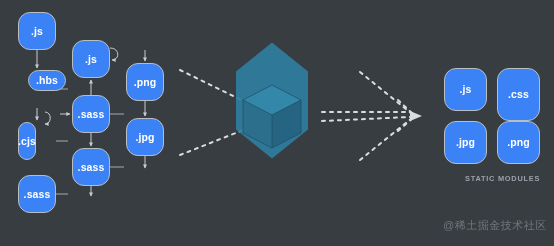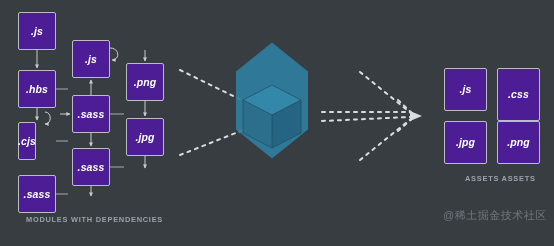--- a/index.html
+++ b/index.html
@@ -12,26 +12,25 @@
     width: 554px;
     height: 246px;
     background: #383d41;
     overflow: hidden;
     font-family: "Liberation Sans", sans-serif;
   }
   .file-box {
     position: absolute;
     box-sizing: border-box;
     border: 1.6px solid #b9bec3;
-    border-radius: 2px;
-    background: #4c1d95;
+    border-radius: 12px;
+    background: #3b82f6;
     display: flex;
     align-items: center;
     justify-content: center;
-    font-style: italic;
   }
   .file-box .label {
     color: #ffffff;
     font-size: 10.5px;
     font-weight: bold;
     letter-spacing: 0.1px;
     line-height: 1;
     user-select: none;
   }
   .section-label {
@@ -89,21 +88,21 @@
       <path d="M56,141 L68,141"></path>
       <path d="M56,194 L68,194"></path>
       <path d="M110,114 L124,114"></path>
       <path d="M110,167 L124,167"></path>
     </g>
   </svg>
 
   <div class="file-box" style="left:18px; top:12px; width:38px; height:38px;">
     <span class="label">.js</span>
   </div>
-  <div class="file-box" style="left:18px; top:70px; width:38px; height:38px;">
+  <div class="file-box" style="left:28px; top:70px; width:38px; height:21px;">
     <span class="label">.hbs</span>
   </div>
   <div class="file-box" style="left:18px; top:122px; width:18px; height:38px;">
     <span class="label">.cjs</span>
   </div>
   <div class="file-box" style="left:18px; top:175px; width:38px; height:38px;">
     <span class="label">.sass</span>
   </div>
 
   <div class="file-box" style="left:72px; top:40px; width:38px; height:38px;">
@@ -160,18 +159,17 @@
   <div class="file-box" style="left:497px; top:68px; width:43px; height:53px;">
     <span class="label">.css</span>
   </div>
   <div class="file-box" style="left:444px; top:121px; width:43px; height:43px;">
     <span class="label">.jpg</span>
   </div>
   <div class="file-box" style="left:497px; top:121px; width:43px; height:43px;">
     <span class="label">.png</span>
   </div>
 
-  <div class="section-label" style="left:26px; top:215px;">MODULES WITH DEPENDENCIES</div>
-  <div class="section-label" style="left:465px; top:174px;">ASSETS ASSETS</div>
+  <div class="section-label" style="left:465px; top:174px;">STATIC MODULES</div>
 
-  <div class="watermark" style="left:443px; top:208px;">@稀土掘金技术社区</div>
+  <div class="watermark" style="left:443px; top:218px;">@稀土掘金技术社区</div>
 
 </div>
 
 </body></html>

